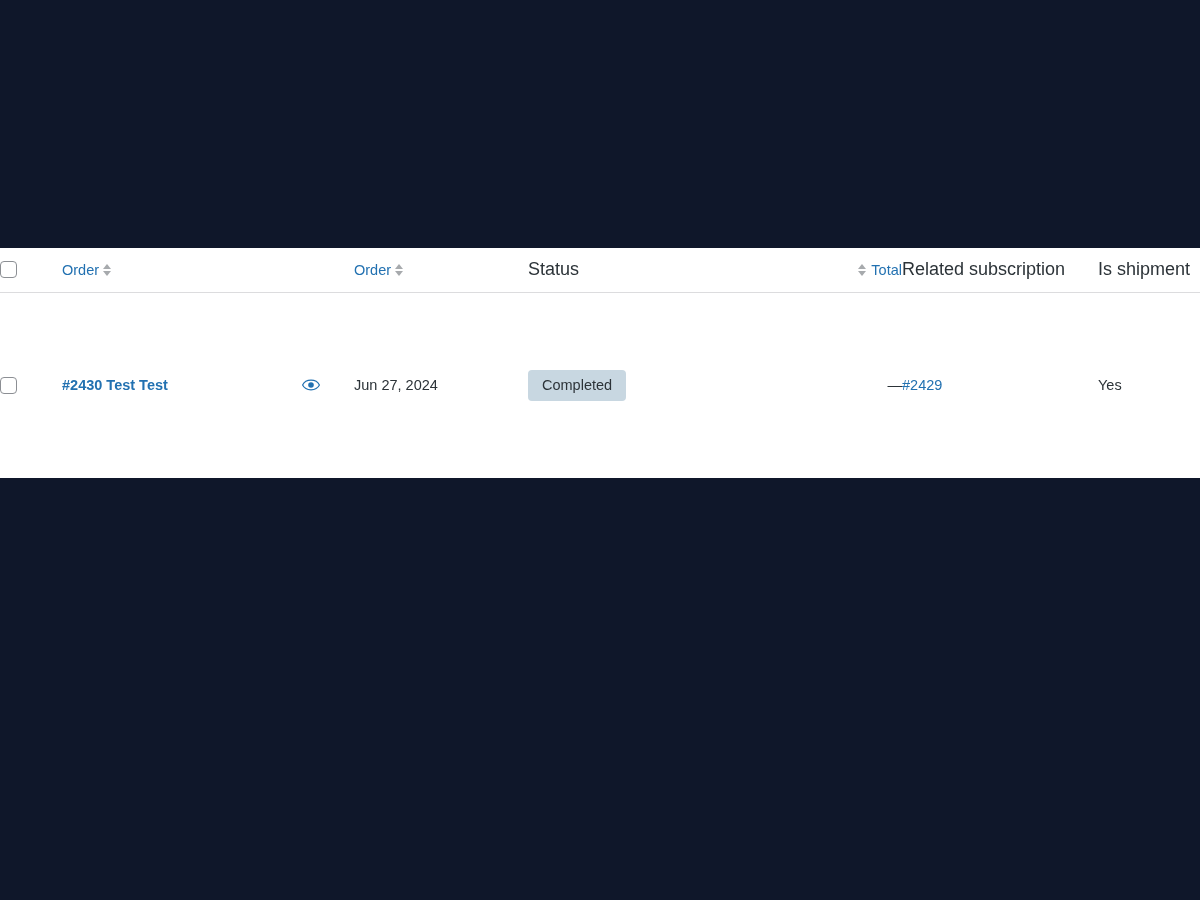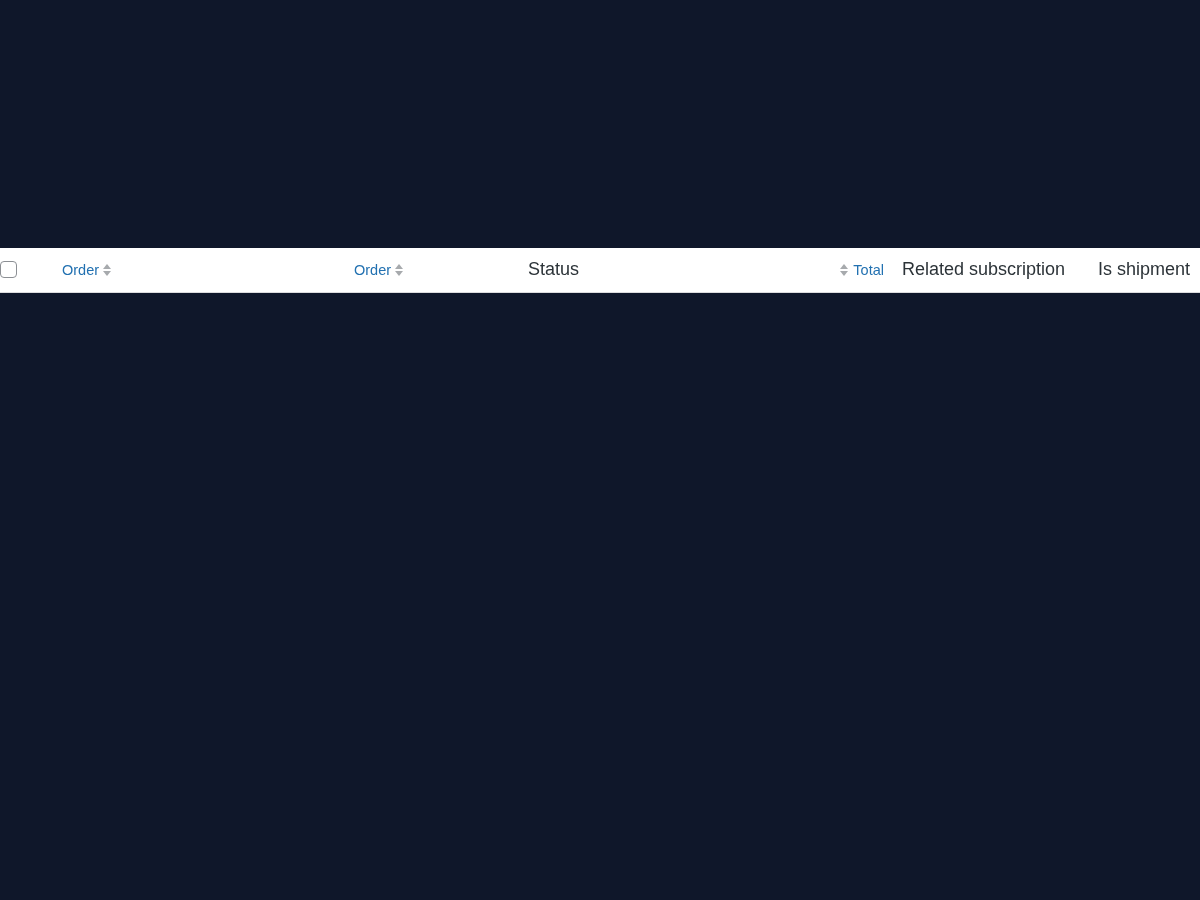--- a/index.html
+++ b/index.html
@@ -46,21 +46,21 @@
     text-align: left;
     vertical-align: middle;
     white-space: nowrap;
   }
 
   .th-inner {
     display: flex;
     align-items: center;
     gap: 4px;
   }
-  .th-inner.right { justify-content: flex-end; padding-right: 18px; }
+  .th-inner.right { justify-content: flex-end; }
 
   .col-link {
     color: #2271b1;
     text-decoration: none;
     font-size: 14.5px;
   }
   .col-static {
     color: #2c3338;
     font-size: 18px;
   }
@@ -247,17 +247,42 @@
         <th>
           <span class="col-static">Is shipment</span>
         </th>
 
       </tr>
     </thead>
 
     <tbody>
 
 
+      <tr class="plain">
+        <td class="cb-cell">
+          <button class="checkbox"></button>
+        </td>
+        <td>
+          <a href="#" class="order-link">#2430 Test Test</a>
+        </td>
+        <td>
+          <button class="eye-btn">
+            <svg width="18" height="12" viewBox="0 0 18 12" aria-hidden="true">
+              <path d="M9 1.2C5.1 1.2 1.9 3.3 0.6 6c1.3 2.7 4.5 4.8 8.4 4.8s7.1-2.1 8.4-4.8C16.1 3.3 12.9 1.2 9 1.2z" fill="none" stroke="#2271b1" stroke-width="1.2"></path>
+              <circle cx="9" cy="6" r="2.8" fill="#2271b1"></circle>
+            </svg>
+          </button>
+        </td>
+        <td class="date-cell">Jun 27, 2024</td>
+        <td>
+          <span class="status-badge">Completed</span>
+        </td>
+        <td class="total-cell">—</td>
+        <td>
+          <a href="#" class="sub-link">#2429</a>
+        </td>
+        <td class="ship-cell">Yes</td>
+      </tr>
 
     </tbody>
   </table>
 
 </div>
 
 </body></html>

